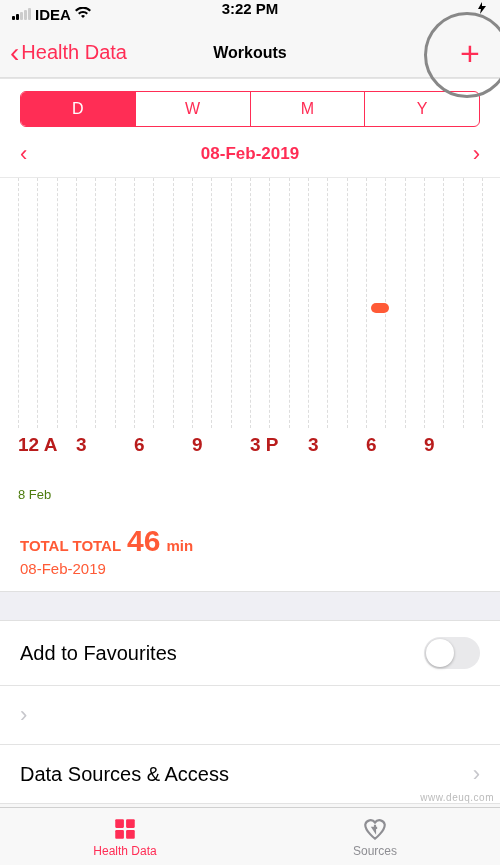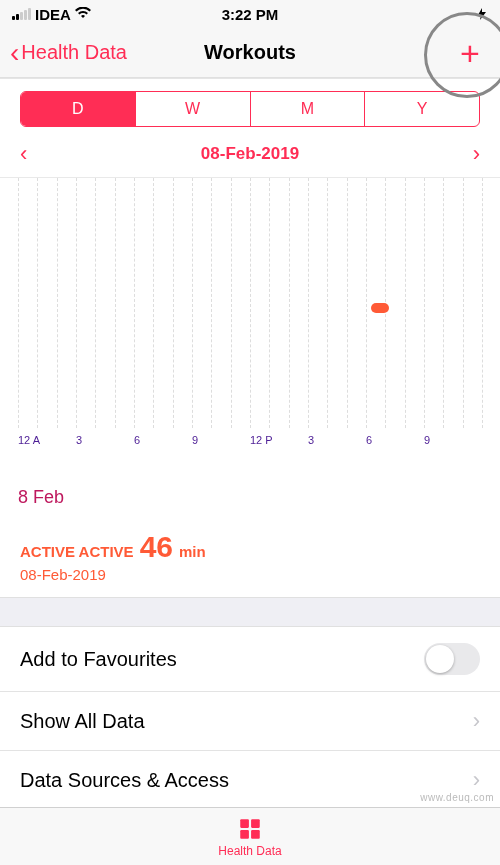--- a/index.html
+++ b/index.html
@@ -7,21 +7,20 @@
     width: 500px;
     height: 865px;
     font-family: -apple-system, Helvetica, Arial, sans-serif;
     background: #f7f7f7;
     position: relative;
     overflow: hidden;
   }
   .status-bar {
     height: 28px;
     display: flex;
-    align-items: center;
     justify-content: space-between;
     padding: 0 12px;
     background: #f7f7f7;
     font-size: 15px;
     font-weight: 600;
   }
   .status-left { display: flex; align-items: center; gap: 4px; }
   .status-center { position: absolute; left: 0; right: 0; text-align: center; pointer-events: none; }
   .signal-bars { display: flex; align-items: flex-end; gap: 1px; height: 12px; }
   .signal-bars span { width: 3px; background: #ccc; border-radius: 1px; }
@@ -32,21 +31,21 @@
     display: flex;
     align-items: center;
     justify-content: space-between;
     padding: 0 10px;
     background: #f7f7f7;
     border-bottom: 1px solid #e0e0e0;
     position: relative;
   }
   .back-btn { display: flex; align-items: center; color: #ff2d55; font-size: 20px; gap: 2px; }
   .back-chevron { font-size: 28px; font-weight: 300; line-height: 1; }
-  .nav-title { position: absolute; left: 0; right: 0; text-align: center; font-size: 20px; font-weight: 600; pointer-events: none; }
+  .nav-title { position: absolute; left: 0; right: 0; text-align: center; font-size: 16px; font-weight: 600; pointer-events: none; }
   .add-btn { color: #ff2d55; font-size: 34px; font-weight: 300; line-height: 1; width: 40px; text-align: center; z-index: 2; }
   .highlight-circle {
     position: absolute;
     top: 12px; right: -10px;
     width: 86px; height: 86px;
     border: 3px solid #888;
     border-radius: 50%;
     z-index: 5;
     pointer-events: none;
   }
@@ -90,26 +89,27 @@
   .data-pill {
     position: absolute;
     width: 18px; height: 10px;
     background: #ff5a36;
     border-radius: 5px;
     top: 125px;
     left: 76%;
   }
   .chart-labels {
     display: flex;
-    font-size: 11px;
-    color: #4c1d95;
+    font-size: 19px;
+    color: #b91c1c;
     padding-top: 6px;
+    font-weight: bold;
   }
   .chart-labels span { flex: 1; }
-  .chart-sublabel { font-size: 18px; color: #be185d; padding: 0 18px; }
+  .chart-sublabel { font-size: 13px; color: #4d7c0f; padding: 0 18px; }
   .summary { background: #fff; padding: 14px 20px 14px 20px; }
   .active-total { color: #ff5a36; font-size: 15px; font-weight: 700; display: flex; align-items: baseline; gap: 6px; }
   .active-total .num { font-size: 30px; font-weight: 700; }
   .summary-date { color: #ff5a36; font-size: 15px; font-weight: 400; margin-top: 2px; }
   .gap { height: 30px; background: #efeff4; border-top: 1px solid #e0e0e0; border-bottom: 1px solid #e0e0e0; }
   .list { background: #fff; }
   .row {
     display: flex;
     align-items: center;
     justify-content: space-between;
@@ -232,61 +232,67 @@
     <div class="vline" style="left:91.66%"></div>
     <div class="vline" style="left:95.83%"></div>
     <div class="vline" style="left:100%"></div>
     <div class="data-pill"></div>
   </div>
   <div class="chart-labels">
     <span>12 A</span>
     <span>3</span>
     <span>6</span>
     <span>9</span>
-    <span>12 P</span>
+    <span>3 P</span>
     <span>3</span>
     <span>6</span>
     <span>9</span>
   </div>
 </div>
 <div class="chart-sublabel" style="background:#fff;padding-bottom:8px">8 Feb</div>
 
 <div class="summary">
   <div class="active-total">
-    <span>ACTIVE ACTIVE</span>
+    <span>TOTAL TOTAL</span>
     <span class="num">46</span>
     <span>min</span>
   </div>
   <div class="summary-date">08-Feb-2019</div>
 </div>
 
 <div class="gap"></div>
 
 <div class="list">
   <div class="row">
     <span>Add to Favourites</span>
     <div class="toggle">
       <div class="knob"></div>
     </div>
   </div>
   <div class="row">
-    <span>Show All Data</span>
     <span class="chev-r">›</span>
   </div>
   <div class="row">
     <span>Data Sources &amp; Access</span>
     <span class="chev-r">›</span>
   </div>
 </div>
 
 <div class="watermark">www.deuq.com</div>
 
 <div class="tabbar">
   <div class="tab active">
     <svg viewBox="0 0 24 24">
         <rect x="3" y="3" width="8" height="8" rx="1" fill="#ff2d55"></rect>
         <rect x="13" y="3" width="8" height="8" rx="1" fill="#ff2d55"></rect>
         <rect x="3" y="13" width="8" height="8" rx="1" fill="#ff2d55"></rect>
         <rect x="13" y="13" width="8" height="8" rx="1" fill="#ff2d55"></rect>
       </svg>
     <span>Health Data</span>
   </div>
+  <div class="tab">
+    <svg viewBox="0 0 24 24">
+        <path d="M12 21 C12 21 3 14 3 8 A5 5 0 0 1 12 6 A5 5 0 0 1 21 8 C21 14 12 21 12 21 Z" fill="none" stroke="#8e8e93" stroke-width="2"></path>
+        <polyline points="12,8 12,14 10,11 14,11" fill="none" stroke="#8e8e93" stroke-width="2"></polyline>
+      </svg>
+    <span>Sources</span>
+  </div>
 </div>
 
 </body></html>

